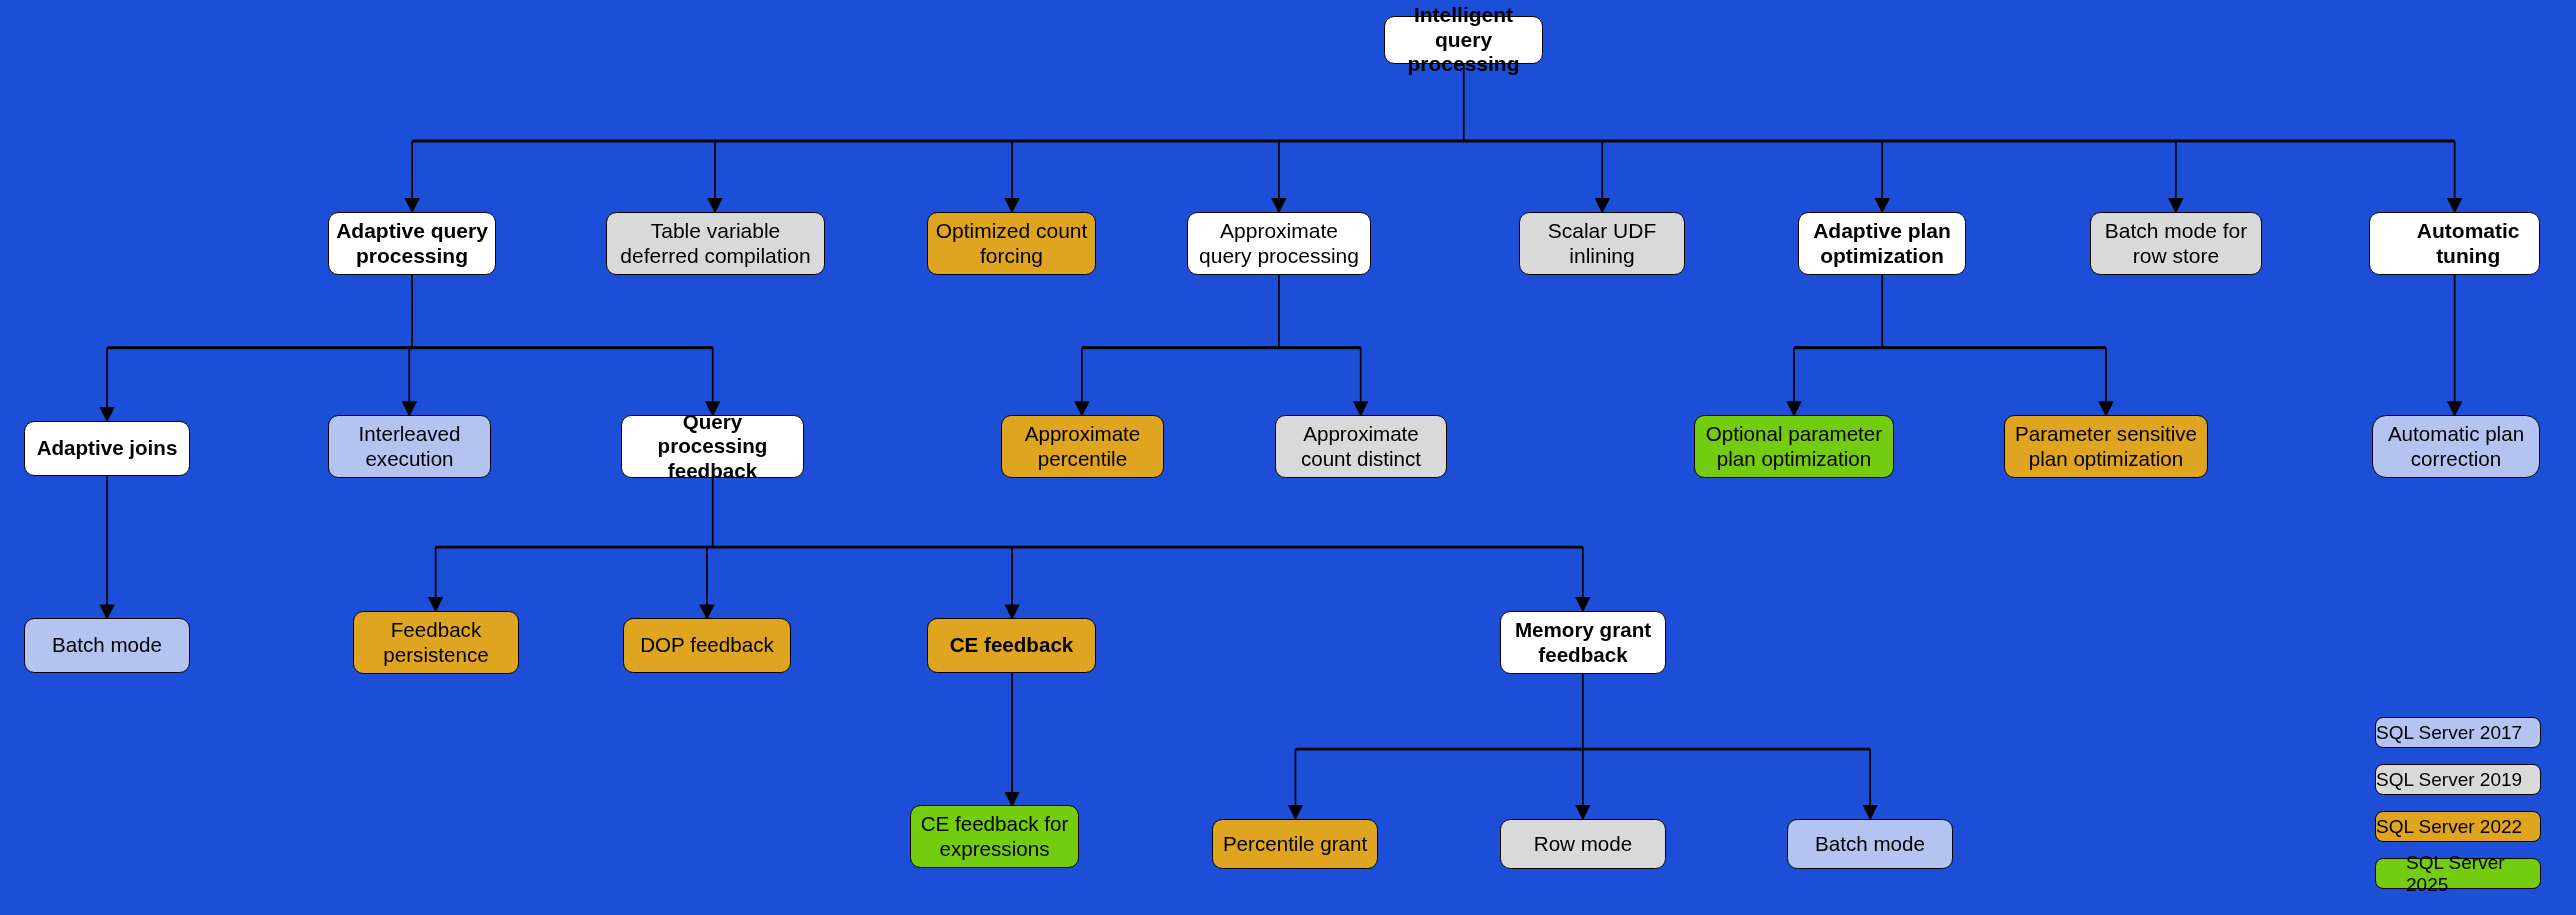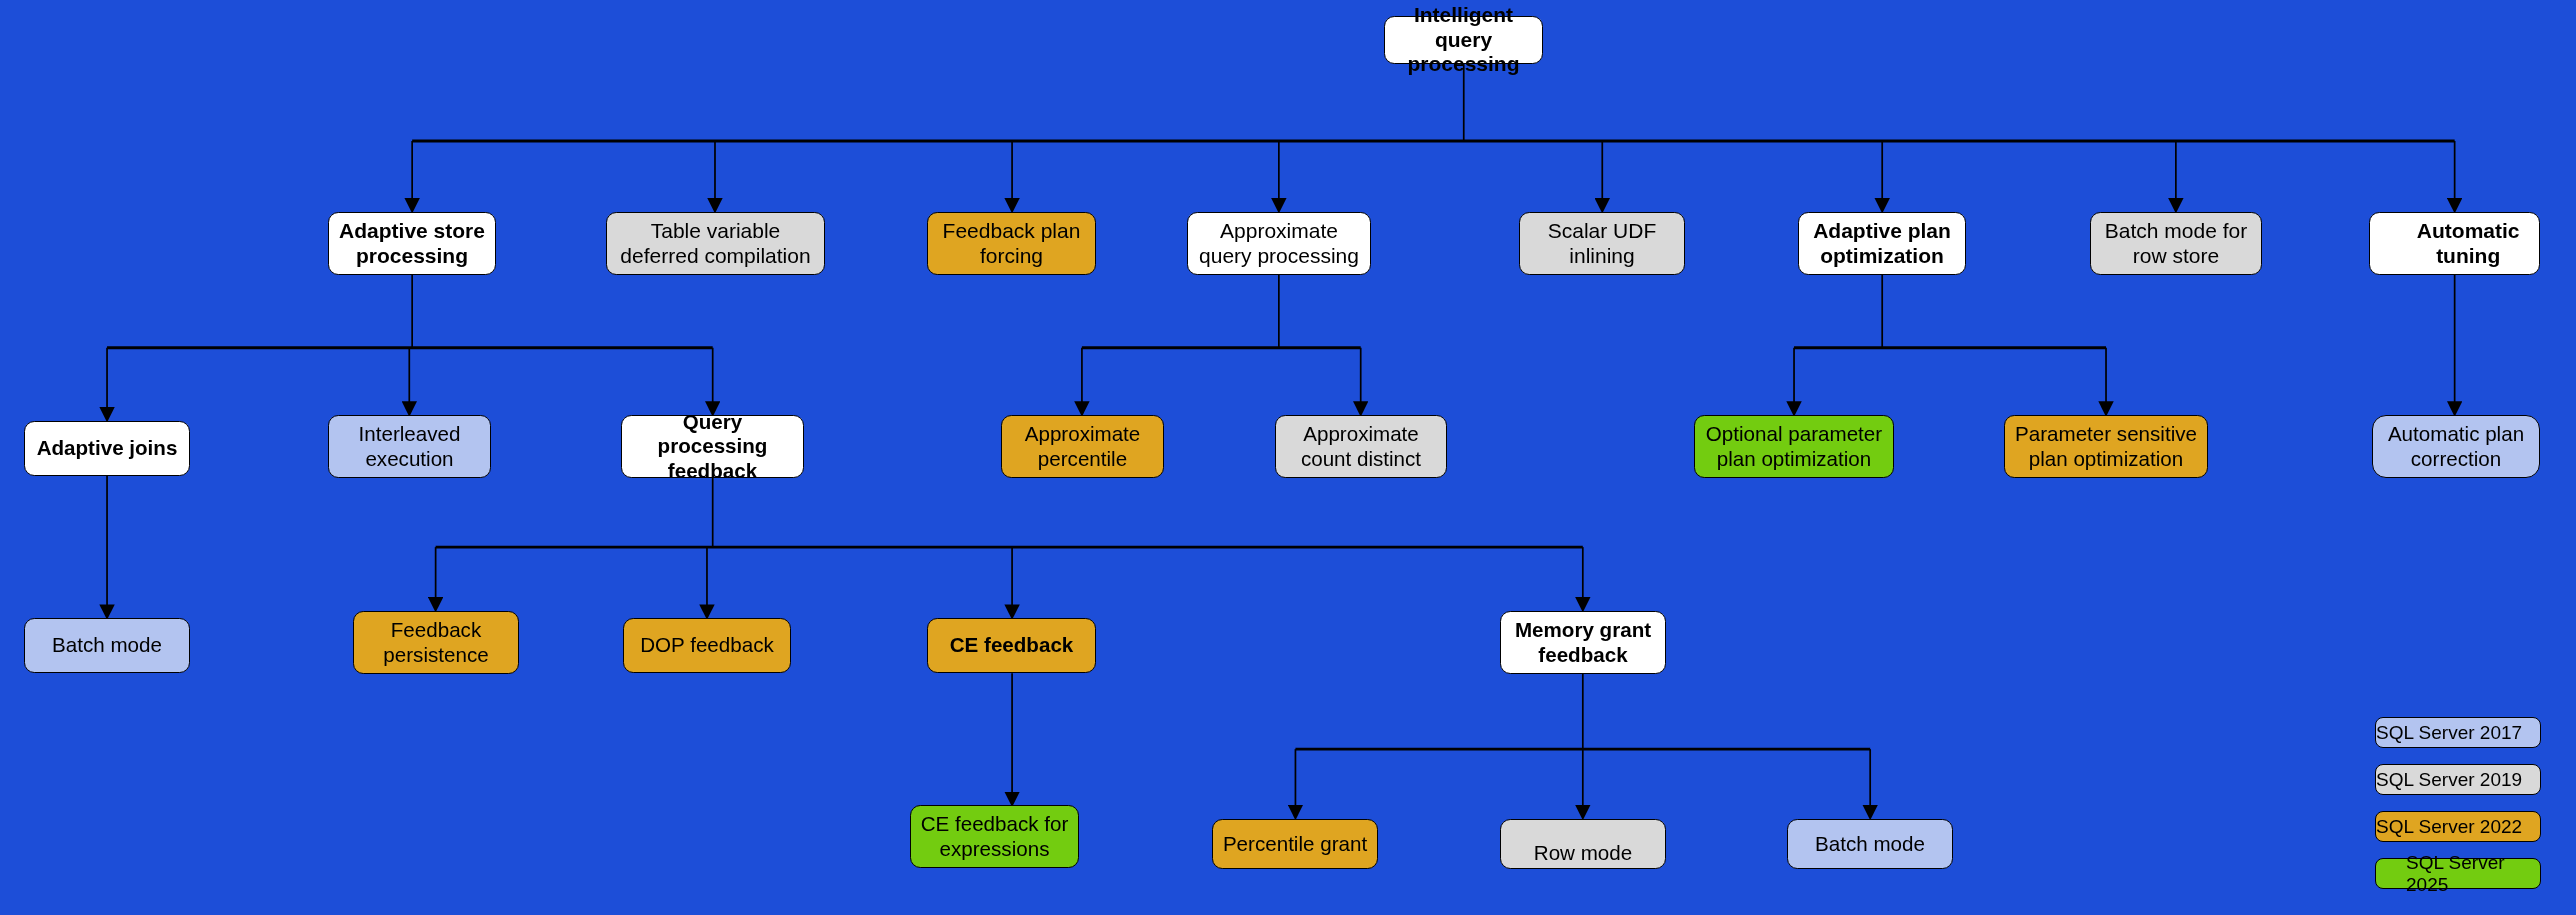--- a/index.html
+++ b/index.html
@@ -122,29 +122,29 @@
         <path d="M 2765 1308.56 L 2765 1426" marker-end="url(#arrow)"></path>
         <path d="M 3267 1308.56 L 3267 1426" marker-end="url(#arrow)"></path>
       </g>
   </svg>
   <div id="node-layer">
       <div class="node fill-white root" style="left: 1384px; top: 16px; width: 159px; height: 48px;">
         <span class="lbl">Intelligent query
 processing</span>
       </div>
       <div class="node fill-white lvl1 bold" style="left: 328px; top: 212px; width: 168px; height: 63px;">
-        <span class="lbl">Adaptive store
+        <span class="lbl">Adaptive query
 processing</span>
       </div>
       <div class="node fill-gray lvl1" style="left: 606px; top: 212px; width: 219px; height: 63px;">
         <span class="lbl">Table variable
 deferred compilation</span>
       </div>
       <div class="node fill-gold lvl1" style="left: 927px; top: 212px; width: 169px; height: 63px;">
-        <span class="lbl">Feedback plan
+        <span class="lbl">Optimized count
 forcing</span>
       </div>
       <div class="node fill-white lvl1" style="left: 1187px; top: 212px; width: 184px; height: 63px;">
         <span class="lbl">Approximate
 query processing</span>
       </div>
       <div class="node fill-gray lvl1" style="left: 1519px; top: 212px; width: 166px; height: 63px;">
         <span class="lbl">Scalar UDF
 inlining</span>
       </div>
@@ -208,21 +208,21 @@
         <span class="lbl">Memory grant
 feedback</span>
       </div>
       <div class="node fill-green lvl3" style="left: 902px; top: 805px; width: 169px; height: 63px; margin-left: 8px;">
         <span class="lbl">CE feedback for
 expressions</span>
       </div>
       <div class="node fill-gold lvl3" style="left: 1212px; top: 819px; width: 166px; height: 50px;">
         <span class="lbl">Percentile grant</span>
       </div>
-      <div class="node fill-gray lvl3" style="left: 1500px; top: 819px; width: 166px; height: 50px; align-items: flex-end;">
+      <div class="node fill-gray lvl3" style="left: 1500px; top: 819px; width: 166px; height: 50px;">
         <span class="lbl">Row mode</span>
       </div>
       <div class="node fill-blue lvl3" style="left: 1787px; top: 819px; width: 166px; height: 50px;">
         <span class="lbl">Batch mode</span>
       </div>
     </div>
   <div id="legend-layer">
       <div class="legend-item fill-blue" style="left: 2375px; top: 717px; width: 166px; height: 31px;">
         <span>SQL Server 2017</span>
       </div>

